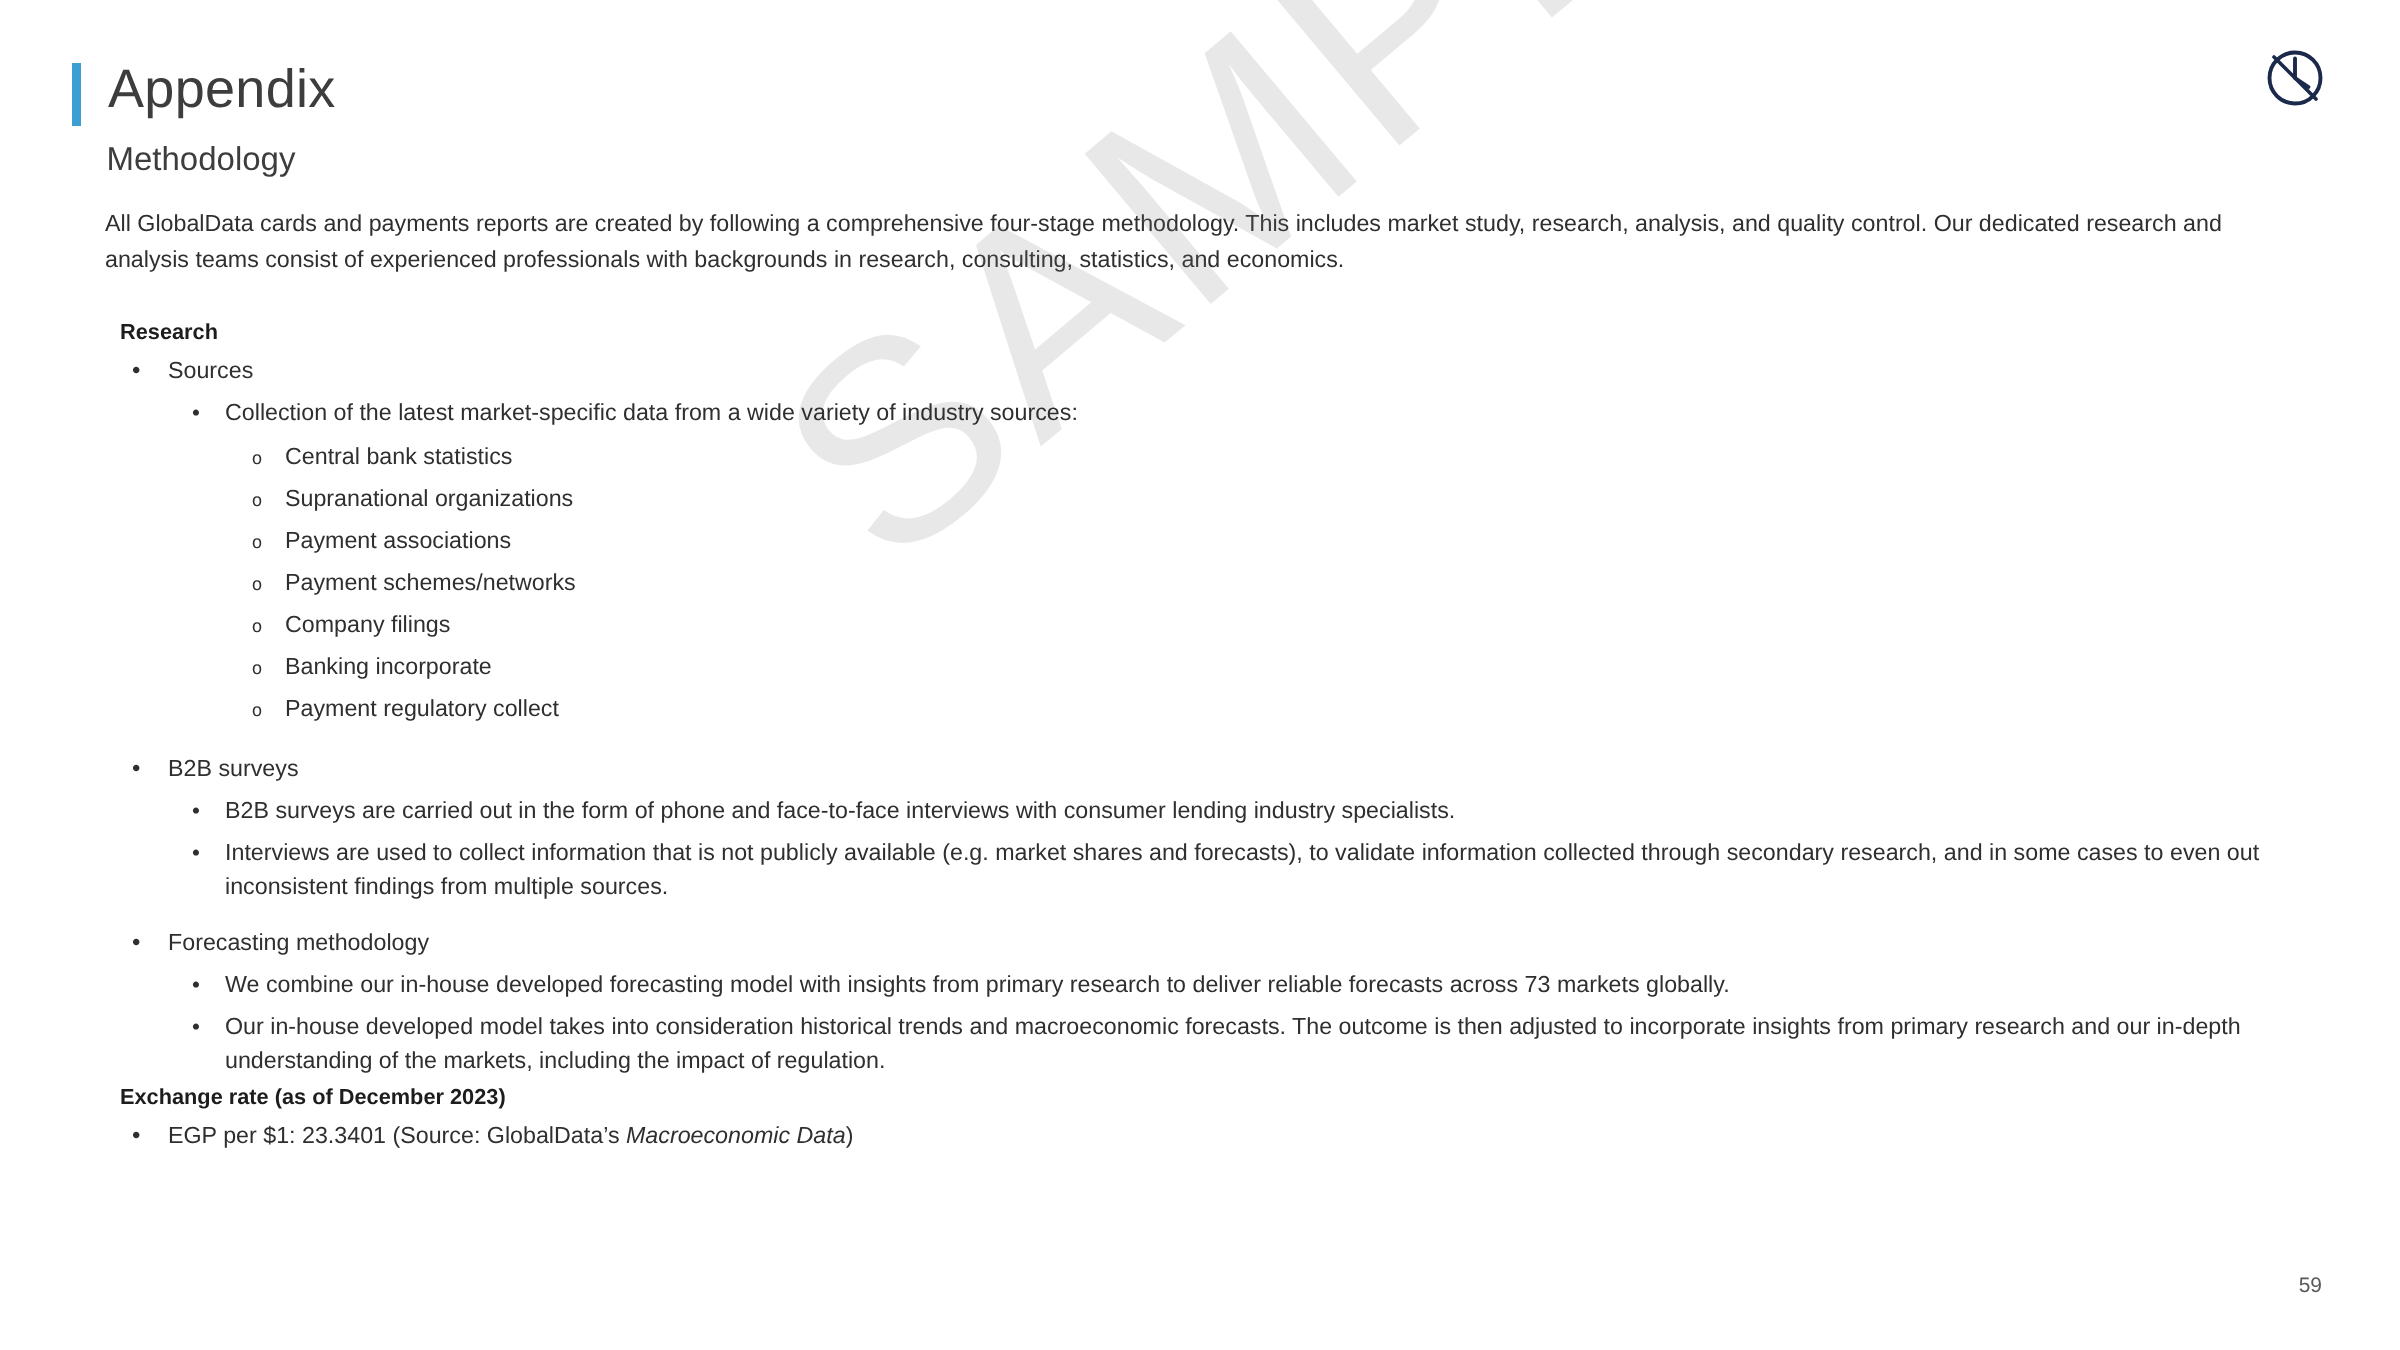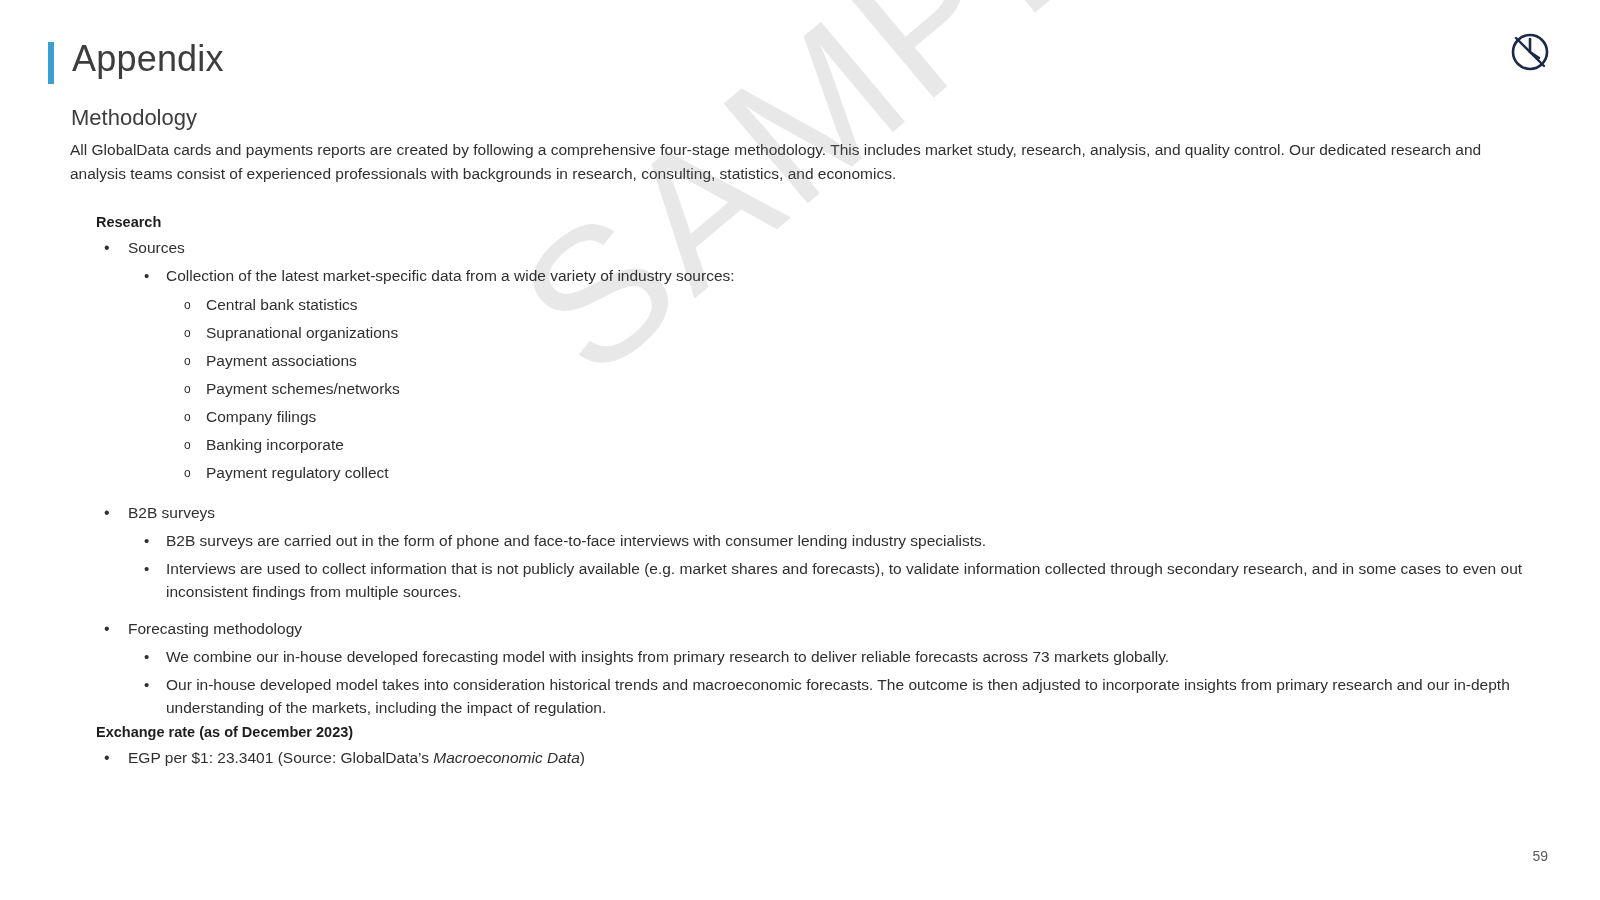--- a/index.html
+++ b/index.html
@@ -44,38 +44,37 @@
     line-height: 42px;
     letter-spacing: 0.2px;
   }
   .subtitle {
     position: absolute;
     left: 71px;
     top: 93px;
     font-size: 22px;
     color: #3d3d3d;
     font-weight: 400;
-    margin-top: 12px;
   }
 
   
   .intro {
     position: absolute;
     left: 70px;
     top: 138px;
     width: 1420px;
     font-size: 15.5px;
     line-height: 24px;
     color: #2f2f2f;
   }
 
   
   .content {
     position: absolute;
-    left: 86px;
+    left: 70px;
     top: 214px;
     width: 1450px;
   }
   .section-heading {
     font-size: 14.5px;
     font-weight: bold;
     color: #1d1d1d;
     margin: 0 0 6px 10px;
   }
   .section-heading.spaced {

